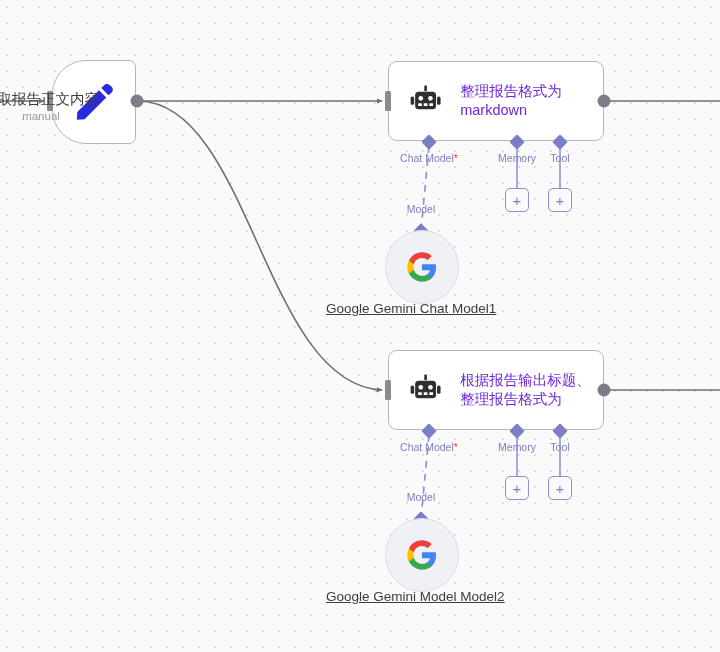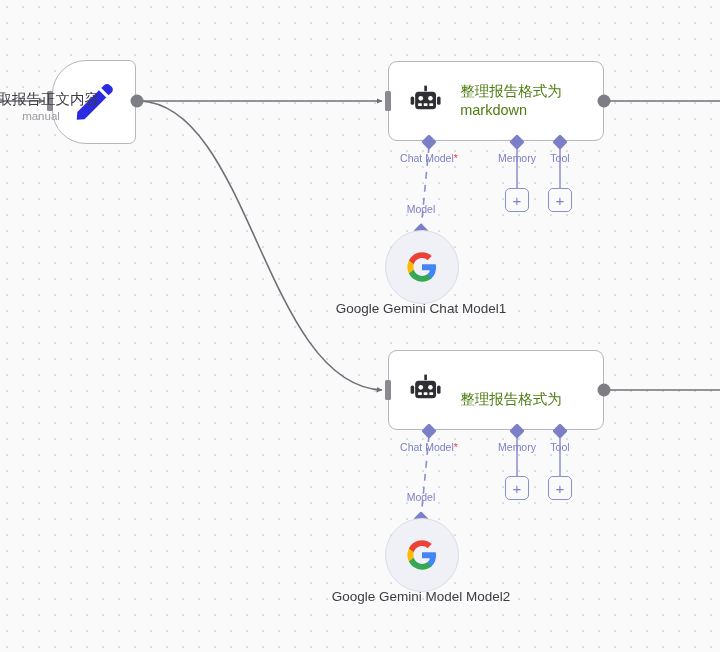--- a/index.html
+++ b/index.html
@@ -80,43 +80,43 @@
     border: 1.3px solid #b6b6bd;
     border-radius: 9px;
     display: flex;
     align-items: center;
     padding-left: 19px;
     box-sizing: border-box;
   }
   .agent-title {
     margin-left: 17px;
     font-size: 14.5px;
-    color: #4d7c0f;
+    color: #6d28d9;
     line-height: 1.32;
     width: 146px;
   }
 
   
   .gemini-circle {
     position: absolute;
     width: 72px; height: 72px;
     border-radius: 50%;
     background: #f0f0f7;
     border: 1.2px solid #dcdce8;
     display: flex;
     align-items: center;
     justify-content: center;
   }
   .gemini-caption {
     position: absolute;
     width: 190px;
-    text-align: center;
     font-size: 13.5px;
     color: #3c3c42;
     line-height: 1.35;
+    text-decoration: underline;
   }
 
   
   .sub-label {
     position: absolute;
     font-size: 10.5px;
     color: #7b7fc4;
     white-space: nowrap;
     text-align: center;
     transform: translateX(-50%);
@@ -264,21 +264,21 @@
         <rect x="6.5" y="7.5" width="19" height="16" rx="3.2" fill="#2f2f33"></rect>
         <rect x="2.4" y="12" width="3.2" height="7.5" rx="1.4" fill="#2f2f33"></rect>
         <rect x="26.4" y="12" width="3.2" height="7.5" rx="1.4" fill="#2f2f33"></rect>
         <circle cx="11.6" cy="13.6" r="2.1" fill="#ffffff"></circle>
         <circle cx="20.4" cy="13.6" r="2.1" fill="#ffffff"></circle>
         <rect x="9.2" y="18" width="3.4" height="2.6" rx="0.5" fill="#ffffff"></rect>
         <rect x="14.3" y="18" width="3.4" height="2.6" rx="0.5" fill="#ffffff"></rect>
         <rect x="19.4" y="18" width="3.4" height="2.6" rx="0.5" fill="#ffffff"></rect>
       </svg>
       <div class="agent-title">
-        <br>
+        <span>根据报告输出标题、</span><br>
         <span>整理报告格式为</span>
       </div>
     </div>
     <div class="port-in" style="left:388px; top:390px;"></div>
     <div class="port-out" style="left:604px; top:390px;"></div>
 
     <div class="diamond" style="left:429px; top:431px;"></div>
     <div class="diamond" style="left:517px; top:431px;"></div>
     <div class="diamond" style="left:560px; top:431px;"></div>
 

